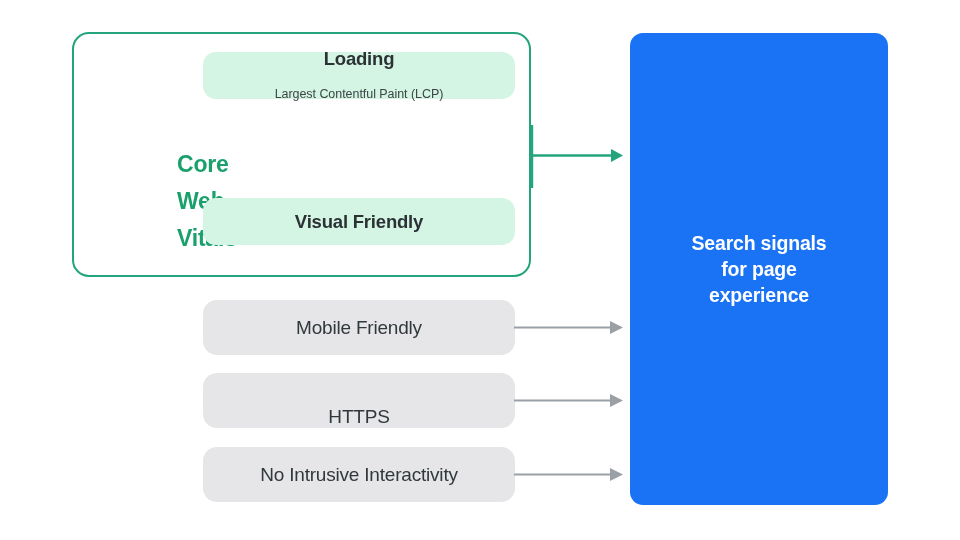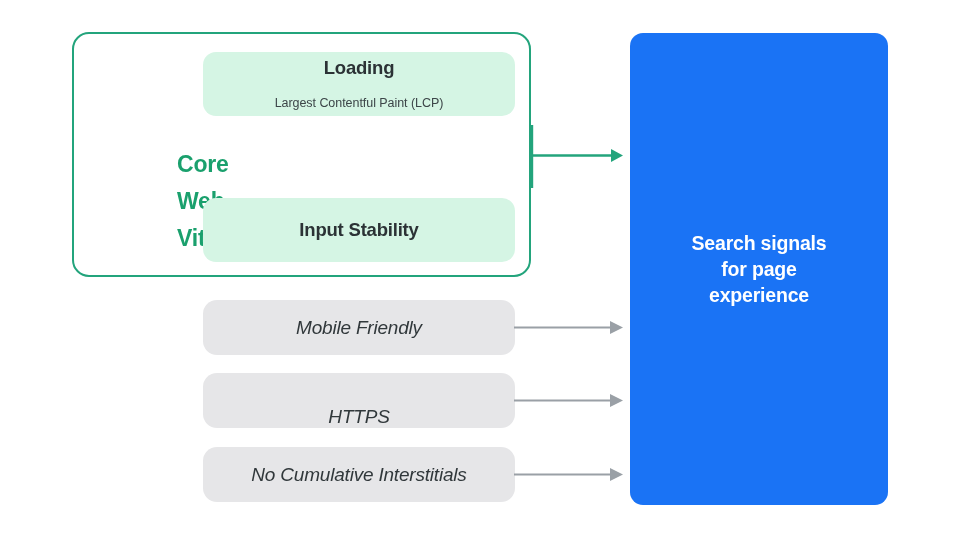--- a/index.html
+++ b/index.html
@@ -44,21 +44,21 @@
     letter-spacing: -0.2px;
     text-align: left;
     white-space: pre-line;
   }
 
   
   .metric-card {
     position: absolute;
     left: 203px;
     width: 312px;
-    height: 64px;
+    height: 47px;
     background: #d5f5e4;
     border-radius: 13px;
     display: flex;
     flex-direction: column;
     align-items: center;
     justify-content: center;
   }
   .metric-card.c0 { top: 52px; }
   .metric-card.c1 { top: 125px; }
   .metric-card.c2 { top: 198px; }
@@ -91,21 +91,20 @@
     justify-content: center;
   }
   .signal-card.s0 { top: 300px; }
   .signal-card.s1 { top: 373px; align-items: flex-end; }
   .signal-card.s2 { top: 447px; }
   .signal-label {
     color: #31383b;
     font-size: 19px;
     font-weight: normal;
     letter-spacing: -0.2px;
-    font-style: italic;
   }
 
   
   .connector-layer {
     position: absolute;
     left: 0;
     top: 0;
     width: 960px;
     height: 540px;
     pointer-events: none;
@@ -145,33 +144,33 @@
 Vitals</div>
   </div>
 
   <div class="metric-card c0">
     <div class="metric-title">Loading</div>
     <div class="metric-sub">Largest Contentful Paint (LCP)</div>
   </div>
 
 
   <div class="metric-card c2">
-    <div class="metric-title">Input Stability</div>
+    <div class="metric-title">Visual Friendly</div>
   </div>
 
   <div class="signal-card s0">
     <div class="signal-label">Mobile Friendly</div>
   </div>
 
   <div class="signal-card s1">
     <div class="signal-label">HTTPS</div>
   </div>
 
   <div class="signal-card s2">
-    <div class="signal-label">No Cumulative Interstitials</div>
+    <div class="signal-label">No Intrusive Interactivity</div>
   </div>
 
   <svg class="connector-layer" viewBox="0 0 960 540" width="960" height="540">
 
     <g>
       <path d="M532 125 L532 188" stroke="#23a47c" stroke-width="2.4" fill="none"></path>
       <path d="M532 155.5 L612 155.5" stroke="#23a47c" stroke-width="2.4" fill="none"></path>
       <path d="M611 149 L623 155.5 L611 162 Z" fill="#23a47c"></path>
     </g>
 

